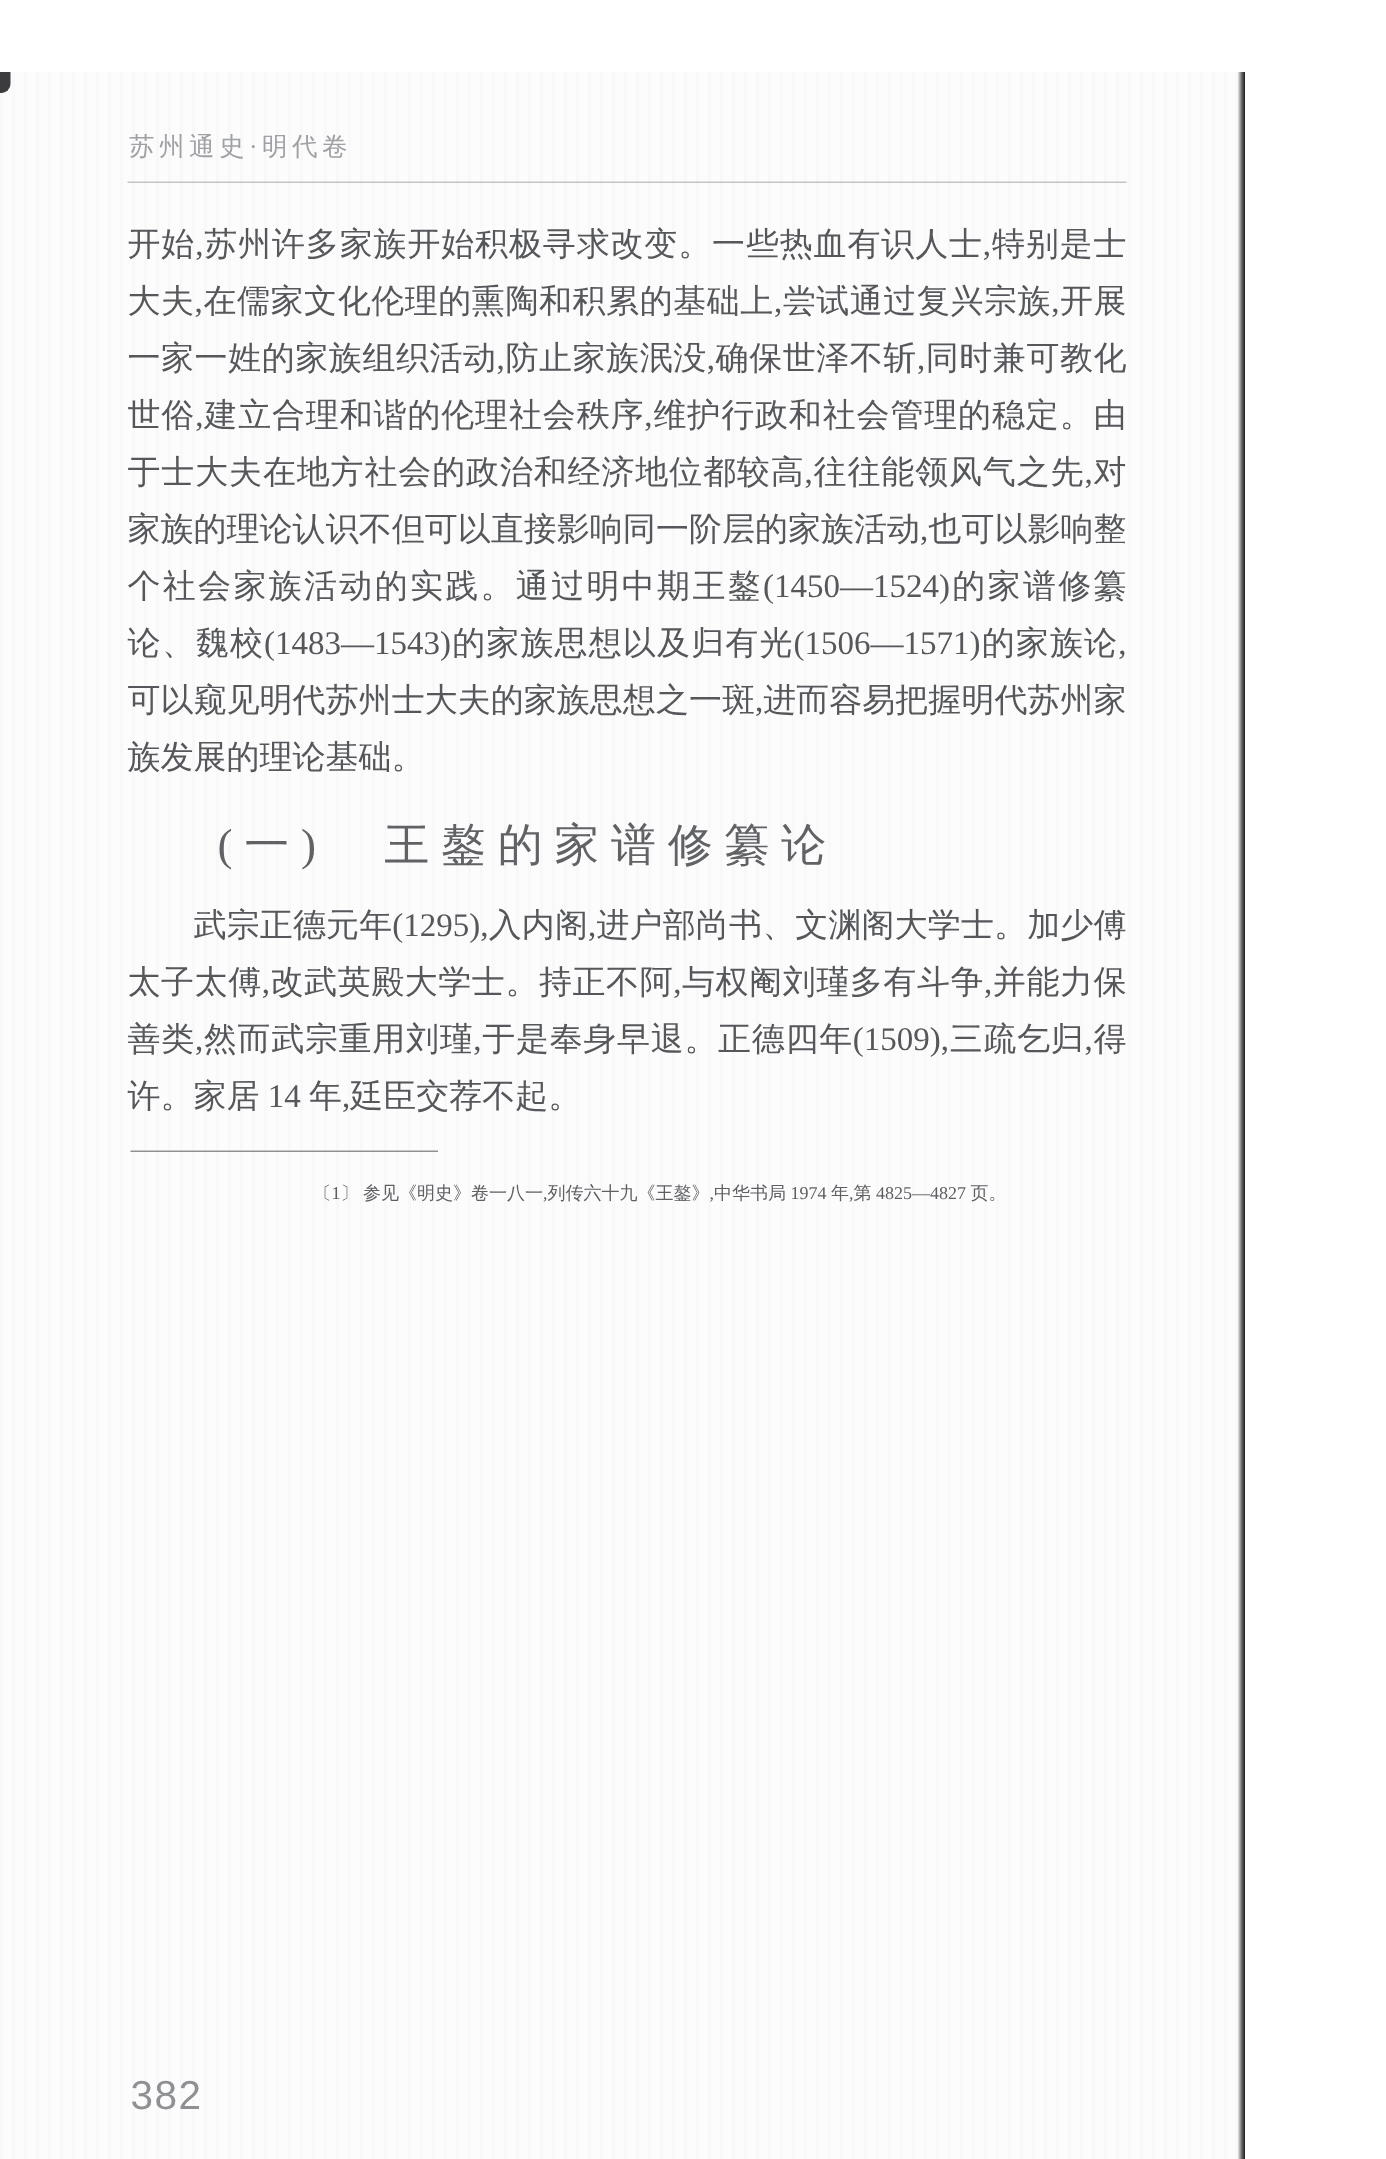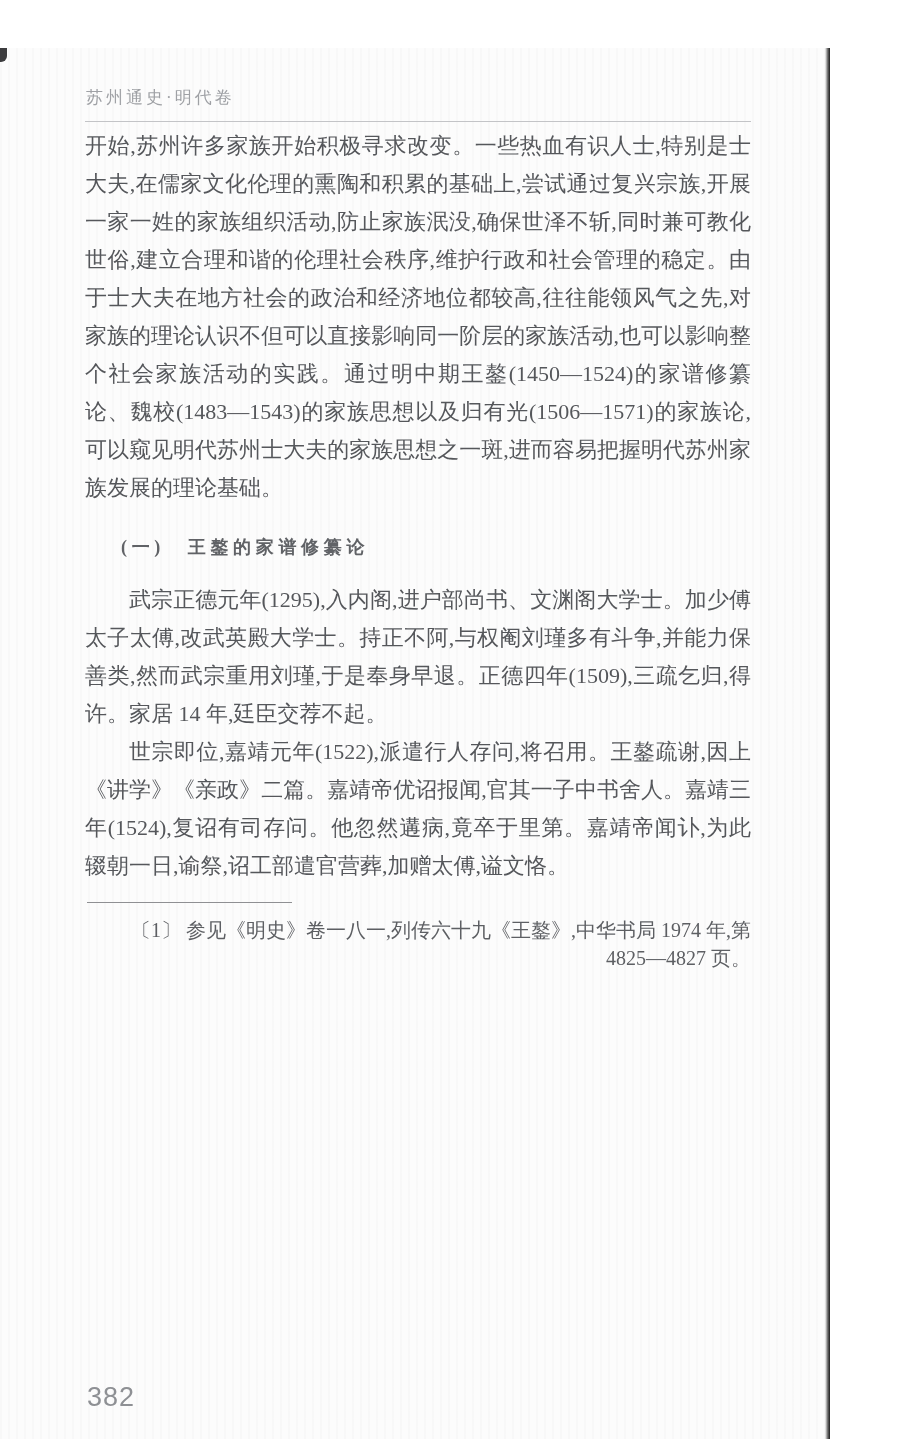--- a/index.html
+++ b/index.html
@@ -33,60 +33,60 @@
     top: 73px;
     left: 85px;
     right: 79px;
     height: 1px;
     background: #c3c4c7;
   }
 
   
   .content {
     position: absolute;
-    top: 79px;
+    top: 96px;
     left: 85px;
     right: 79px;
     color: #55575b;
     font-size: 22px;
     line-height: 38px;
     text-align: justify;
   }
   .para { margin: 0; }
   .para.indent { text-indent: 2em; }
 
   .section-heading {
     margin: 21px 0 15px 0;
     text-indent: 2em;
-    font-size: 18px;
-    font-weight: 700;
+    font-size: 30px;
+    font-weight: 400;
     letter-spacing: 0.26em;
     color: #606266;
   }
 
   .fn-ref {
     font-size: 0.75em;
     vertical-align: 0.35em;
     letter-spacing: 0;
   }
 
   .footnote-rule {
     width: 205px;
     height: 1px;
     background: #8f9093;
     margin: 17px 0 13px 2px;
     border: none;
   }
   .footnote {
     margin: 0;
     padding-left: 44px;
-    font-size: 20px;
+    font-size: 12px;
     line-height: 28px;
     color: #5d5f63;
-    text-align: right;
+    text-align: center;
   }
 
   .page-number {
     position: absolute;
     left: 87px;
     top: 1334px;
     font-family: "Liberation Sans", "DejaVu Sans", sans-serif;
     font-size: 27px;
     letter-spacing: 1px;
     color: #8e9094;
@@ -126,21 +126,20 @@
 
   <div class="content">
 
     <p class="para">开始,苏州许多家族开始积极寻求改变。一些热血有识人士,特别是士大夫,在儒家文化伦理的熏陶和积累的基础上,尝试通过复兴宗族,开展一家一姓的家族组织活动,防止家族泯没,确保世泽不斩,同时兼可教化世俗,建立合理和谐的伦理社会秩序,维护行政和社会管理的稳定。由于士大夫在地方社会的政治和经济地位都较高,往往能领风气之先,对家族的理论认识不但可以直接影响同一阶层的家族活动,也可以影响整个社会家族活动的实践。通过明中期王鏊(1450—1524)的家谱修纂论、魏校(1483—1543)的家族思想以及归有光(1506—1571)的家族论,可以窥见明代苏州士大夫的家族思想之一斑,进而容易把握明代苏州家族发展的理论基础。</p>
 
     <h3 class="section-heading">(一)　王鏊的家谱修纂论</h3>
 
 
     <p class="para indent">武宗正德元年(1295),入内阁,进户部尚书、文渊阁大学士。加少傅太子太傅,改武英殿大学士。持正不阿,与权阉刘瑾多有斗争,并能力保善类,然而武宗重用刘瑾,于是奉身早退。正德四年(1509),三疏乞归,得许。家居 14 年,廷臣交荐不起。</p>
 
-    <p class="para indent">世宗即位,嘉靖元年(1522),派遣行人存问,将召用。王鏊疏谢,因上《讲学》《亲政》二篇。嘉靖帝优诏报闻,官其一子中书舍人。嘉靖三年(1524),复诏有司存问。他忽然遘病,竟卒于里第。嘉靖帝闻讣,为此辍朝一日,谕祭,诏工部遣官营葬,加赠太傅,谥文恪。</p>
 
 
 
     <div class="footnote-rule"></div>
 
     <p class="footnote">〔1〕  参见《明史》卷一八一,列传六十九《王鏊》,中华书局 1974 年,第 4825—4827 页。</p>
 
   </div>
 
   <div class="page-number">382</div>

